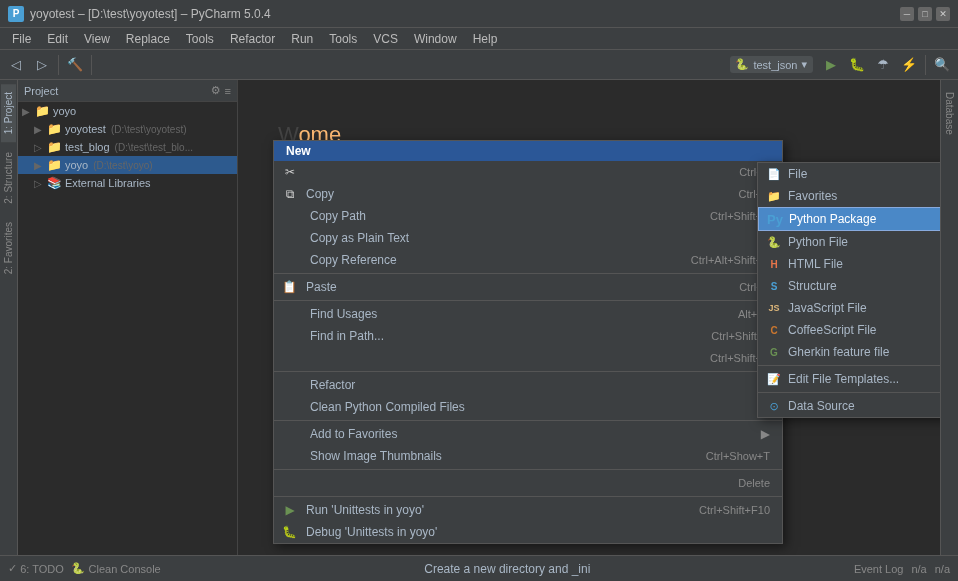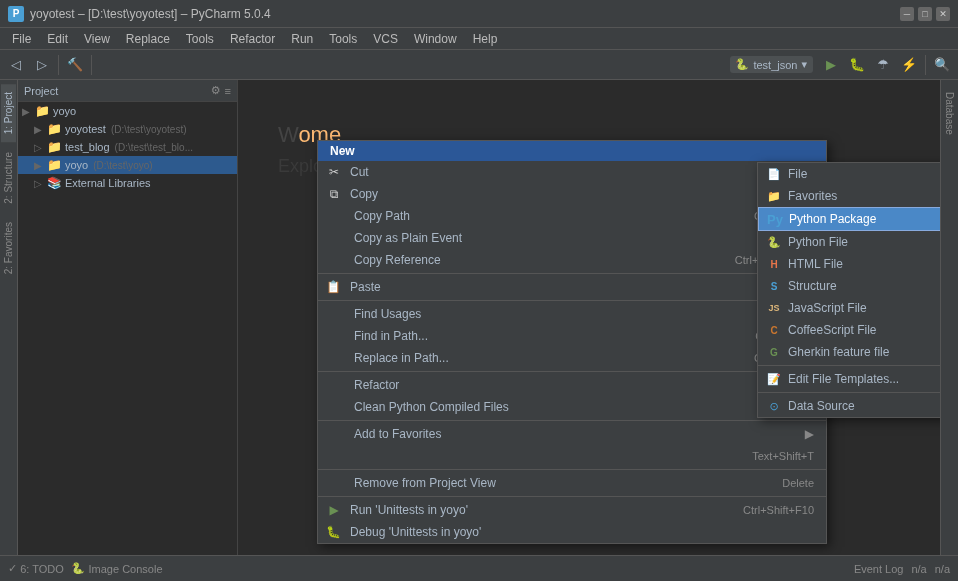--- a/index.html
+++ b/index.html
@@ -220,21 +220,20 @@
     
     #ctx-menu-1 {
       position: absolute;
       top: 60px;
       left: 35px;
       width: 510px;
       background: #3c3f41;
       border: 1px solid #555;
       box-shadow: 3px 3px 10px rgba(0,0,0,0.5);
       pointer-events: all;
-      margin-left: 44px;
     }
     #ctx-menu-1 .menu-header {
       background: #2b5797;
       padding: 3px 12px;
       font-size: 12px;
       color: white;
       font-weight: bold;
     }
     .ctx-item {
       display: flex;
@@ -411,34 +410,33 @@
       </div>
     </div>
 
     <div id="context-menu-overlay">
 
       <div id="ctx-menu-1">
         <div class="menu-header">New</div>
 
         <div class="ctx-item has-icon">
           <div class="ctx-icon cut-icon">✂</div>
-          <span class="ctx-label">Cut</span>
           <span class="ctx-shortcut">Ctrl+X</span>
         </div>
         <div class="ctx-item has-icon">
           <div class="ctx-icon copy-icon">⧉</div>
           <span class="ctx-label">Copy</span>
           <span class="ctx-shortcut">Ctrl+C</span>
         </div>
         <div class="ctx-item no-icon">
           <span class="ctx-label">Copy Path</span>
           <span class="ctx-shortcut">Ctrl+Shift+C</span>
         </div>
         <div class="ctx-item no-icon">
-          <span class="ctx-label">Copy as Plain Event</span>
+          <span class="ctx-label">Copy as Plain Text</span>
         </div>
         <div class="ctx-item no-icon">
           <span class="ctx-label">Copy Reference</span>
           <span class="ctx-shortcut">Ctrl+Alt+Shift+C</span>
         </div>
         <div class="ctx-sep"></div>
         <div class="ctx-item has-icon">
           <div class="ctx-icon paste-icon">📋</div>
           <span class="ctx-label">Paste</span>
           <span class="ctx-shortcut">Ctrl+V</span>
@@ -446,42 +444,41 @@
         <div class="ctx-sep"></div>
         <div class="ctx-item no-icon">
           <span class="ctx-label">Find Usages</span>
           <span class="ctx-shortcut">Alt+F7</span>
         </div>
         <div class="ctx-item no-icon">
           <span class="ctx-label">Find in Path...</span>
           <span class="ctx-shortcut">Ctrl+Shift+F</span>
         </div>
         <div class="ctx-item no-icon">
-          <span class="ctx-label">Replace in Path...</span>
           <span class="ctx-shortcut">Ctrl+Shift+R</span>
         </div>
         <div class="ctx-sep"></div>
         <div class="ctx-item no-icon">
           <span class="ctx-label">Refactor</span>
           <span class="ctx-arrow">▶</span>
         </div>
         <div class="ctx-item no-icon">
           <span class="ctx-label">Clean Python Compiled Files</span>
         </div>
         <div class="ctx-sep"></div>
         <div class="ctx-item no-icon">
           <span class="ctx-label">Add to Favorites</span>
           <span class="ctx-arrow">▶</span>
         </div>
         <div class="ctx-item no-icon">
-          <span class="ctx-shortcut">Text+Shift+T</span>
+          <span class="ctx-label">Show Image Thumbnails</span>
+          <span class="ctx-shortcut">Ctrl+Show+T</span>
         </div>
         <div class="ctx-sep"></div>
         <div class="ctx-item no-icon">
-          <span class="ctx-label">Remove from Project View</span>
           <span class="ctx-shortcut">Delete</span>
         </div>
         <div class="ctx-sep"></div>
         <div class="ctx-item has-icon">
           <div class="ctx-icon" style="color:#6a9153">▶</div>
           <span class="ctx-label">Run 'Unittests in yoyo'</span>
           <span class="ctx-shortcut">Ctrl+Shift+F10</span>
         </div>
         <div class="ctx-item has-icon">
           <div class="ctx-icon">🐛</div>
@@ -546,23 +543,24 @@
   </div>
 </div>
 
 <div id="status-bar">
   <div class="status-item">
     <span>✓</span>
     <span>6: TODO</span>
   </div>
   <div class="status-item">
     <span style="color:#6a9153">🐍</span>
-    <span>Image Console</span>
+    <span>Clean Console</span>
   </div>
   <div class="status-spacer"></div>
+  <span>Create a new directory and _ini</span>
   <div class="status-spacer"></div>
   <div class="status-item">
     <span>Event Log</span>
   </div>
   <div class="status-item">
     <span>n/a</span>
   </div>
   <div class="status-item">
     <span>n/a</span>
   </div>

